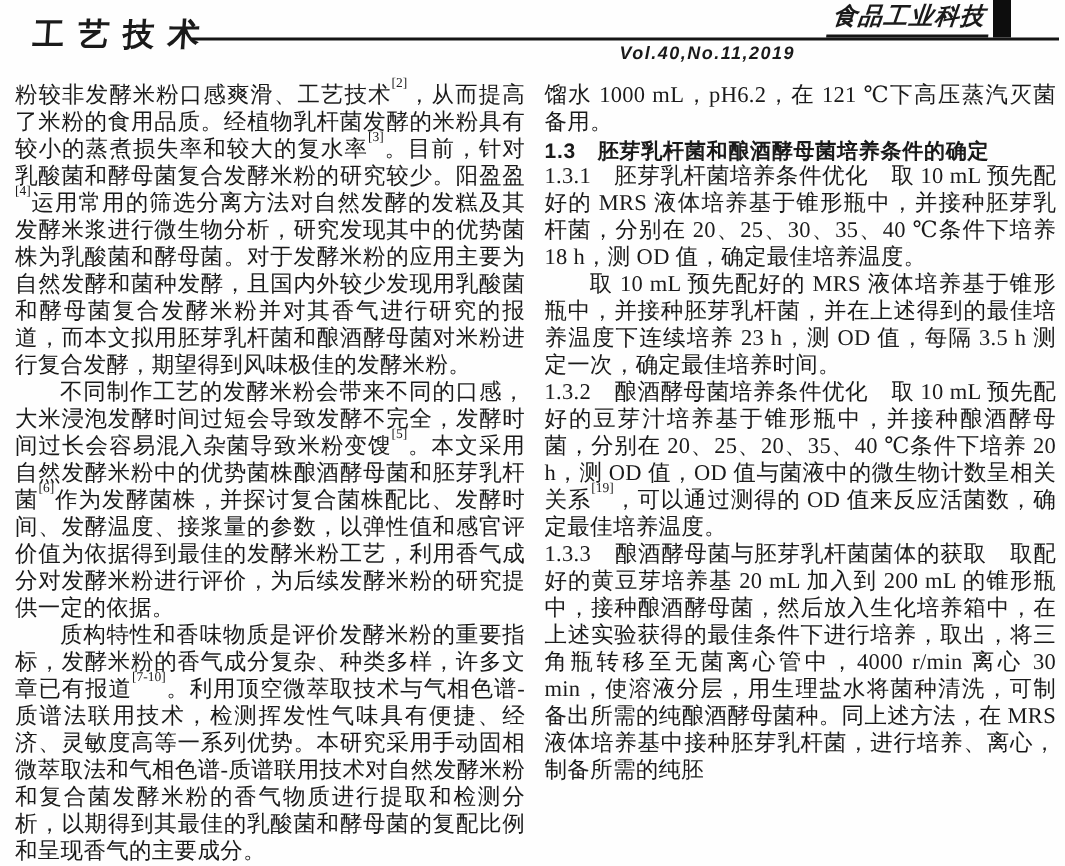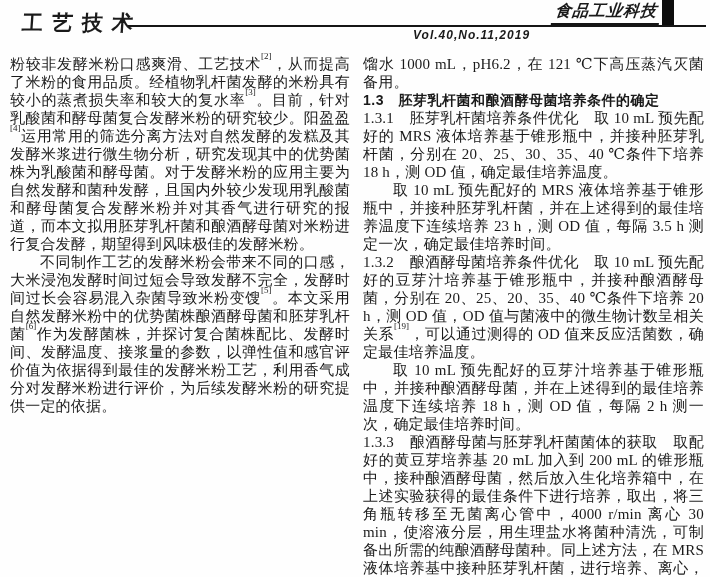--- a/index.html
+++ b/index.html
@@ -61,23 +61,23 @@
   <div class="header-rule"></div>
   <div class="journal-logo">食品工业科技</div>
   <div class="logo-bar"></div>
   <div class="volume-info">Vol.40,No.11,2019</div>
 </div>
 
 <div class="article-body">
   <div class="col">
     <p class="para"><span>粉较非发酵米粉口感爽滑、工艺技术</span><sup>[2]</sup><span>，从而提高了米粉的食用品质。经植物乳杆菌发酵的米粉具有较小的蒸煮损失率和较大的复水率</span><sup>[3]</sup><span>。目前，针对乳酸菌和酵母菌复合发酵米粉的研究较少。阳盈盈</span><sup>[4]</sup><span>运用常用的筛选分离方法对自然发酵的发糕及其发酵米浆进行微生物分析，研究发现其中的优势菌株为乳酸菌和酵母菌。对于发酵米粉的应用主要为自然发酵和菌种发酵，且国内外较少发现用乳酸菌和酵母菌复合发酵米粉并对其香气进行研究的报道，而本文拟用胚芽乳杆菌和酿酒酵母菌对米粉进行复合发酵，期望得到风味极佳的发酵米粉。</span></p>
     <p class="para indent"><span>不同制作工艺的发酵米粉会带来不同的口感，大米浸泡发酵时间过短会导致发酵不完全，发酵时间过长会容易混入杂菌导致米粉变馊</span><sup>[5]</sup><span>。本文采用自然发酵米粉中的优势菌株酿酒酵母菌和胚芽乳杆菌</span><sup>[6]</sup><span>作为发酵菌株，并探讨复合菌株配比、发酵时间、发酵温度、接浆量的参数，以弹性值和感官评价值为依据得到最佳的发酵米粉工艺，利用香气成分对发酵米粉进行评价，为后续发酵米粉的研究提供一定的依据。</span></p>
+    <p class="para indent"><span>质构特性和香味物质是评价发酵米粉的重要指标，发酵米粉的香气成分复杂、种类多样，许多文章已有报道</span><sup>[7-10]</sup><span>。利用顶空微萃取技术与气相色谱-质谱法联用技术，检测挥发性气味具有便捷、经济、灵敏度高等一系列优势。本研究采用手动固相微萃取法和气相色谱-质谱联用技术对自然发酵米粉和复合菌发酵米粉的香气物质进行提取和检测分析，以期得到其最佳的乳酸菌和酵母菌的复配比例和呈现香气的主要成分。</span></p>
   </div>
   <div class="col col-right">
     <p class="para"><span>馏水 1000 mL，pH6.2，在 121 ℃下高压蒸汽灭菌备用。</span></p>
     <p class="para heading"><span>1.3　胚芽乳杆菌和酿酒酵母菌培养条件的确定</span></p>
     <p class="para"><span class="rich-b">1.3.1　胚芽乳杆菌培养条件优化</span><span>　取 10 mL 预先配好的 MRS 液体培养基于锥形瓶中，并接种胚芽乳杆菌，分别在 20、25、30、35、40 ℃条件下培养 18 h，测 OD 值，确定最佳培养温度。</span></p>
     <p class="para indent"><span>取 10 mL 预先配好的 MRS 液体培养基于锥形瓶中，并接种胚芽乳杆菌，并在上述得到的最佳培养温度下连续培养 23 h，测 OD 值，每隔 3.5 h 测定一次，确定最佳培养时间。</span></p>
     <p class="para"><span class="rich-b">1.3.2　酿酒酵母菌培养条件优化</span><span>　取 10 mL 预先配好的豆芽汁培养基于锥形瓶中，并接种酿酒酵母菌，分别在 20、25、20、35、40 ℃条件下培养 20 h，测 OD 值，OD 值与菌液中的微生物计数呈相关关系</span><sup>[19]</sup><span>，可以通过测得的 OD 值来反应活菌数，确定最佳培养温度。</span></p>
-    <p class="para indent"><span>取 10 mL 预先配好的豆芽汁培养基于锥形瓶中，并接种酿酒酵母菌，并在上述得到的最佳培养温度下连续培养 18 h，测 OD 值，每隔 2 h 测一次，确定最佳培养时间。</span></p>
     <p class="para"><span class="rich-b">1.3.3　酿酒酵母菌与胚芽乳杆菌菌体的获取</span><span>　取配好的黄豆芽培养基 20 mL 加入到 200 mL 的锥形瓶中，接种酿酒酵母菌，然后放入生化培养箱中，在上述实验获得的最佳条件下进行培养，取出，将三角瓶转移至无菌离心管中，4000 r/min 离心 30 min，使溶液分层，用生理盐水将菌种清洗，可制备出所需的纯酿酒酵母菌种。同上述方法，在 MRS 液体培养基中接种胚芽乳杆菌，进行培养、离心，制备所需的纯胚</span></p>
   </div>
 </div>
 
 </body></html>

